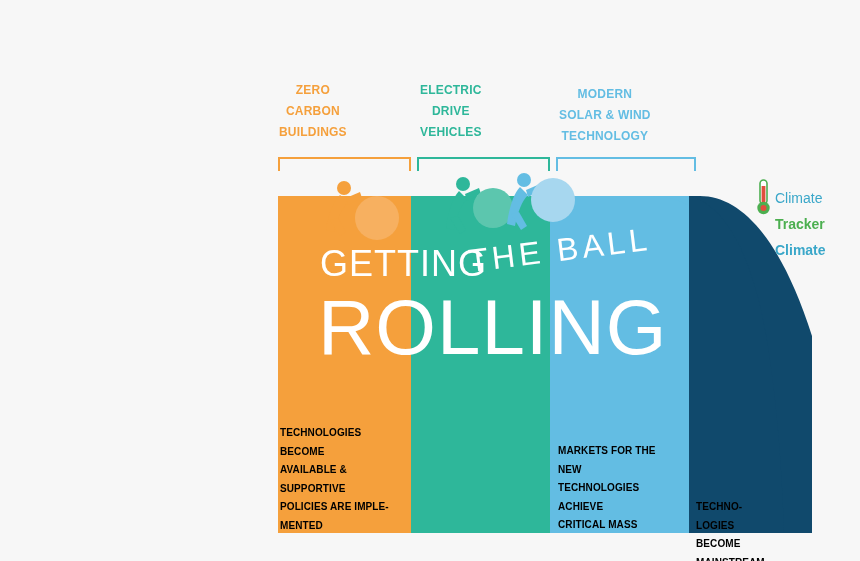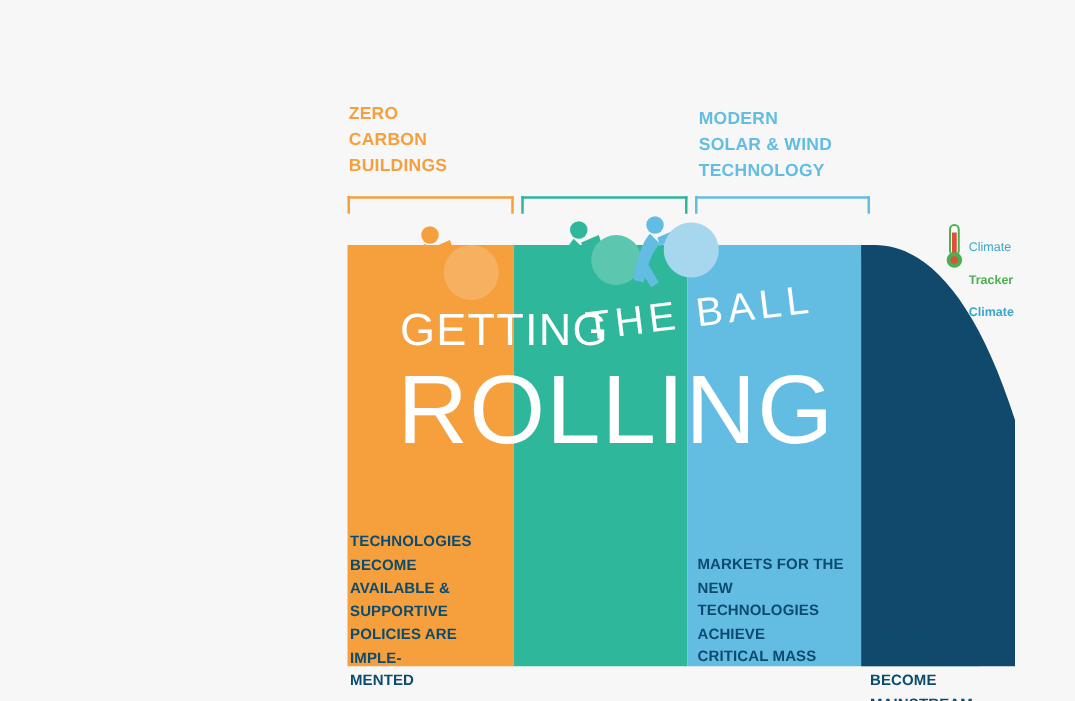--- a/index.html
+++ b/index.html
@@ -16,24 +16,25 @@
   #root {
     position: relative;
     width: 860px;
     height: 561px;
   }
 
   
   .cat-label {
     position: absolute;
     font-weight: bold;
-    font-size: 14px;
+    font-size: 12px;
     line-height: 21px;
     letter-spacing: 0.2px;
     white-space: pre-line;
+    text-align: center;
   }
   #cat-0 { left: 279px; top: 80px; color: #f5a03c; }
   #cat-1 { left: 420px; top: 80px; color: #2eb79a; }
   #cat-2 { left: 559px; top: 84px; color: #63bde3; }
 
   
   .bracket {
     position: absolute;
     height: 14px;
     border-style: solid;
@@ -62,22 +63,22 @@
     left: 550px;
     top: 196px;
     width: 262px;
     height: 337px;
     pointer-events: none;
   }
 
   
   .col-caption {
     position: absolute;
-    color: #0c4a6e;
-    font-size: 12px;
+    color: #000000;
+    font-size: 10px;
     font-weight: bold;
     line-height: 18.5px;
     letter-spacing: 0.1px;
     white-space: pre-line;
   }
   #cap-0 { left: 280px; top: 424px; width: 130px; }
   #cap-1 { left: 419px; top: 424px; width: 130px; }
   #cap-2 { left: 558px; top: 442px; width: 130px; }
   #cap-3 { left: 696px; top: 458px; width: 118px; margin-top: 40px; }
 
@@ -107,37 +108,40 @@
     position: absolute;
     left: 754px;
     top: 178px;
     width: 86px;
     height: 42px;
   }
   #logo-text {
     position: absolute;
     left: 21px;
     top: 1px;
-    font-size: 10px;
+    font-size: 14px;
     line-height: 13px;
     font-weight: bold;
     white-space: pre-line;
   }
   #logo-line-1 { color: #3aa7c9; font-weight: normal; }
   #logo-line-2 { color: #4caf50; }
   #logo-line-3 { color: #3aa7c9; }
 </style>
 </head>
 <body>
 
 <div id="root">
 
   <div class="cat-label" id="cat-0">ZERO
 CARBON
 BUILDINGS</div>
+  <div class="cat-label" id="cat-1">ELECTRIC
+DRIVE
+VEHICLES</div>
   <div class="cat-label" id="cat-2">MODERN
 SOLAR &amp; WIND
 TECHNOLOGY</div>
 
   <div class="bracket" id="bracket-0"></div>
   <div class="bracket" id="bracket-1"></div>
   <div class="bracket" id="bracket-2"></div>
 
   <div class="column" id="col-0"></div>
   <div class="column" id="col-1"></div>

